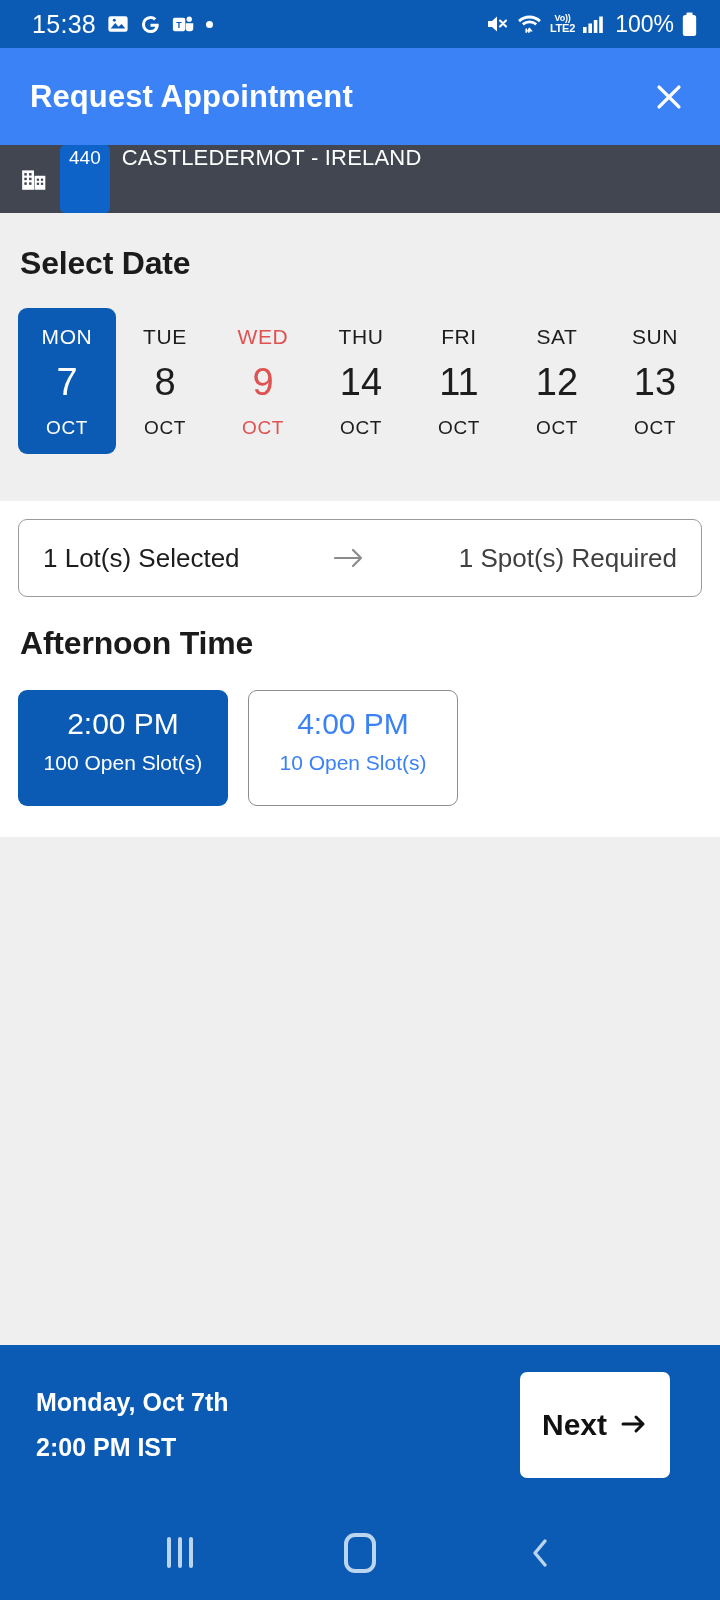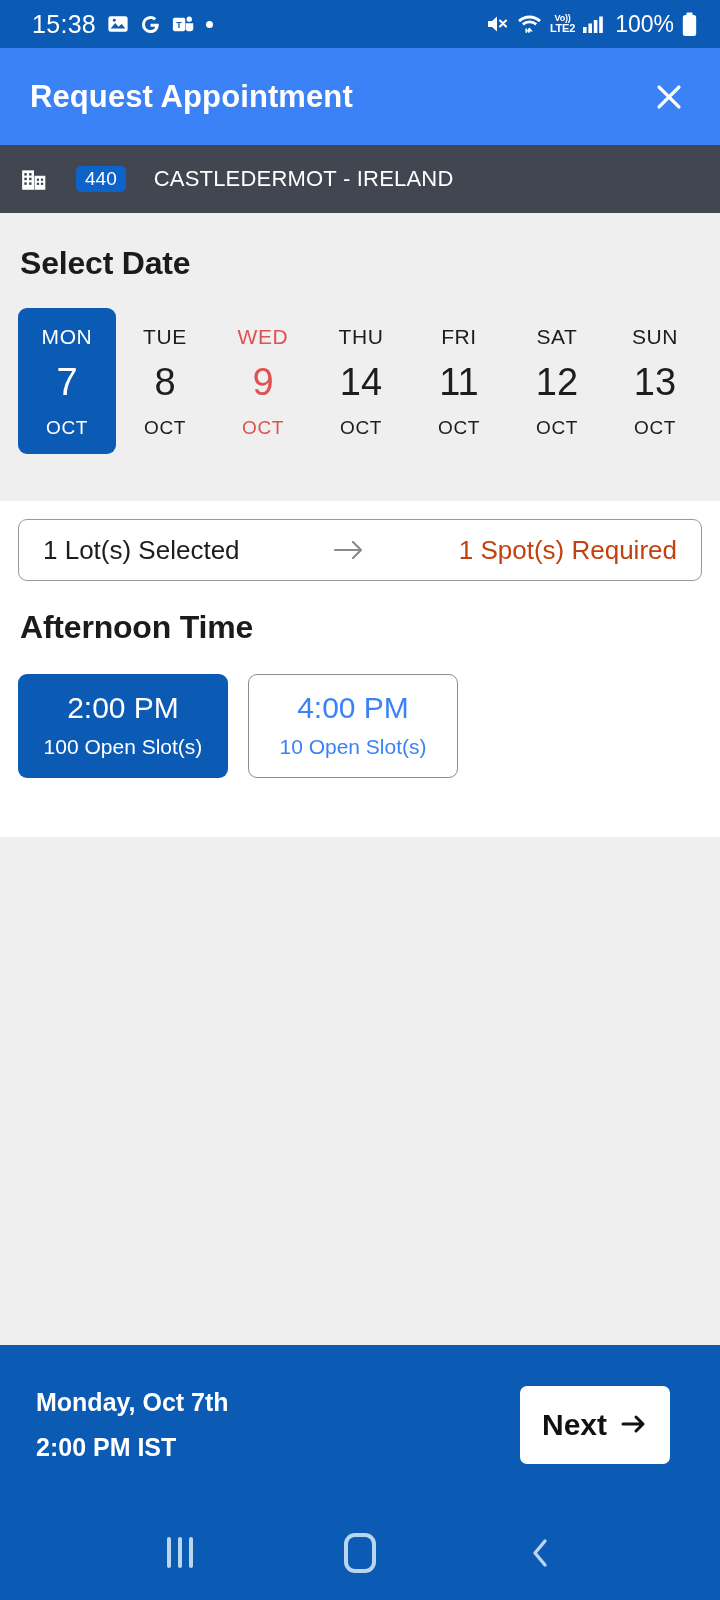--- a/index.html
+++ b/index.html
@@ -32,21 +32,21 @@
     background:#3b82f6; color:#fff; flex:0 0 97px;
     display:flex; align-items:center; justify-content:space-between;
     padding:0 28px 0 30px;
   }
   .appbar-title { font-size:31px; font-weight:700; letter-spacing:.1px; }
   .close-btn { width:46px; height:46px; display:flex; align-items:center; justify-content:center; }
 
   
   .locbar {
     background:#414650; color:#fff; flex:0 0 68px;
-    display:flex; align-items:center; gap:28px; padding:0 20px;
+    display:flex; gap:12px; padding:0 20px;
   }
   .loc-badge {
     background:#0E63C8; color:#fff; font-size:19px; font-weight:500;
     border-radius:5px; padding:3px 9px 4px; line-height:1.05;
   }
   .loc-name { font-size:22px; font-weight:400; letter-spacing:.2px; }
 
   
   .date-section { background:#efefef; flex:0 0 288px; padding:32px 0 0 0; }
   .section-title {
@@ -60,31 +60,31 @@
   .date-cell .dow { font-size:21px; letter-spacing:.6px; color:#1d1d1d; }
   .date-cell .dnum { font-size:38px; font-weight:400; color:#1d1d1d; margin:14px 0 16px; line-height:1; }
   .date-cell .mon { font-size:19px; letter-spacing:.6px; color:#1d1d1d; }
   .date-cell.selected { background:#0B5BB5; }
   .date-cell.selected .dow, .date-cell.selected .dnum, .date-cell.selected .mon { color:#fff; }
   .date-cell.holiday .dow, .date-cell.holiday .dnum, .date-cell.holiday .mon { color:#e05252; }
 
   
   .white-section { background:#fff; flex:0 0 336px; }
   .lot-box {
-    margin:18px 18px 0; height:62px; border:1.6px solid #9a9a9a; border-radius:9px;
+    margin:18px 18px 0; height:78px; border:1.6px solid #9a9a9a; border-radius:9px;
     display:flex; align-items:center; padding:0 24px;
   }
   .lot-left { font-size:26px; color:#1d1d1d; }
   .lot-arrow { flex:0 0 auto; margin:0 auto; display:flex; align-items:center; }
-  .lot-right { font-size:26px; color:#c2410c; }
+  .lot-right { font-size:26px; color:#404040; }
 
   .time-title { font-size:32px; font-weight:700; color:#1b1b1b; padding:28px 20px 0; letter-spacing:-.2px; }
   .slot-row { display:flex; gap:20px; padding:28px 18px 0; }
   .slot {
-    width:210px; border-radius:9px; padding:14px 0 16px;
+    width:210px; border-radius:9px; padding:14px 0 28px;
     display:flex; flex-direction:column; align-items:center; justify-content:center;
   }
   .slot .t { font-size:30px; line-height:1.25; }
   .slot .s { font-size:21px; line-height:1.4; margin-top:5px; }
   .slot.selected { background:#0B5BB5; color:#fff; }
   .slot.plain { background:#fff; border:1.5px solid #8d8d8d; color:#3b82f6; }
 
   
   .filler { background:#efefef; flex:1 1 auto; }
 
@@ -92,21 +92,21 @@
   .footer {
     background:#0B5BB5; color:#fff; flex:0 0 160px;
     display:flex; align-items:center; justify-content:space-between;
     padding:0 50px 0 36px;
   }
   .footer-info { display:flex; flex-direction:column; gap:16px; }
   .footer-info .l1 { font-size:25px; font-weight:700; }
   .footer-info .l2 { font-size:25px; font-weight:700; }
   .next-btn {
     background:#fff; color:#111; border-radius:7px; border:none;
-    height:78px; width:150px; display:flex; align-items:center; justify-content:center;
+    height:106px; width:150px; display:flex; align-items:center; justify-content:center;
     gap:13px; font-size:30px; font-weight:700; cursor:pointer;
   }
 
   
   .navbar {
     background:#0B5BB5; flex:0 0 95px;
     display:flex; align-items:center; justify-content:space-around; padding:0 90px;
   }
   .nav-ico { display:flex; align-items:center; justify-content:center; width:70px; height:70px; }
   .recents { display:flex; gap:7px; }

